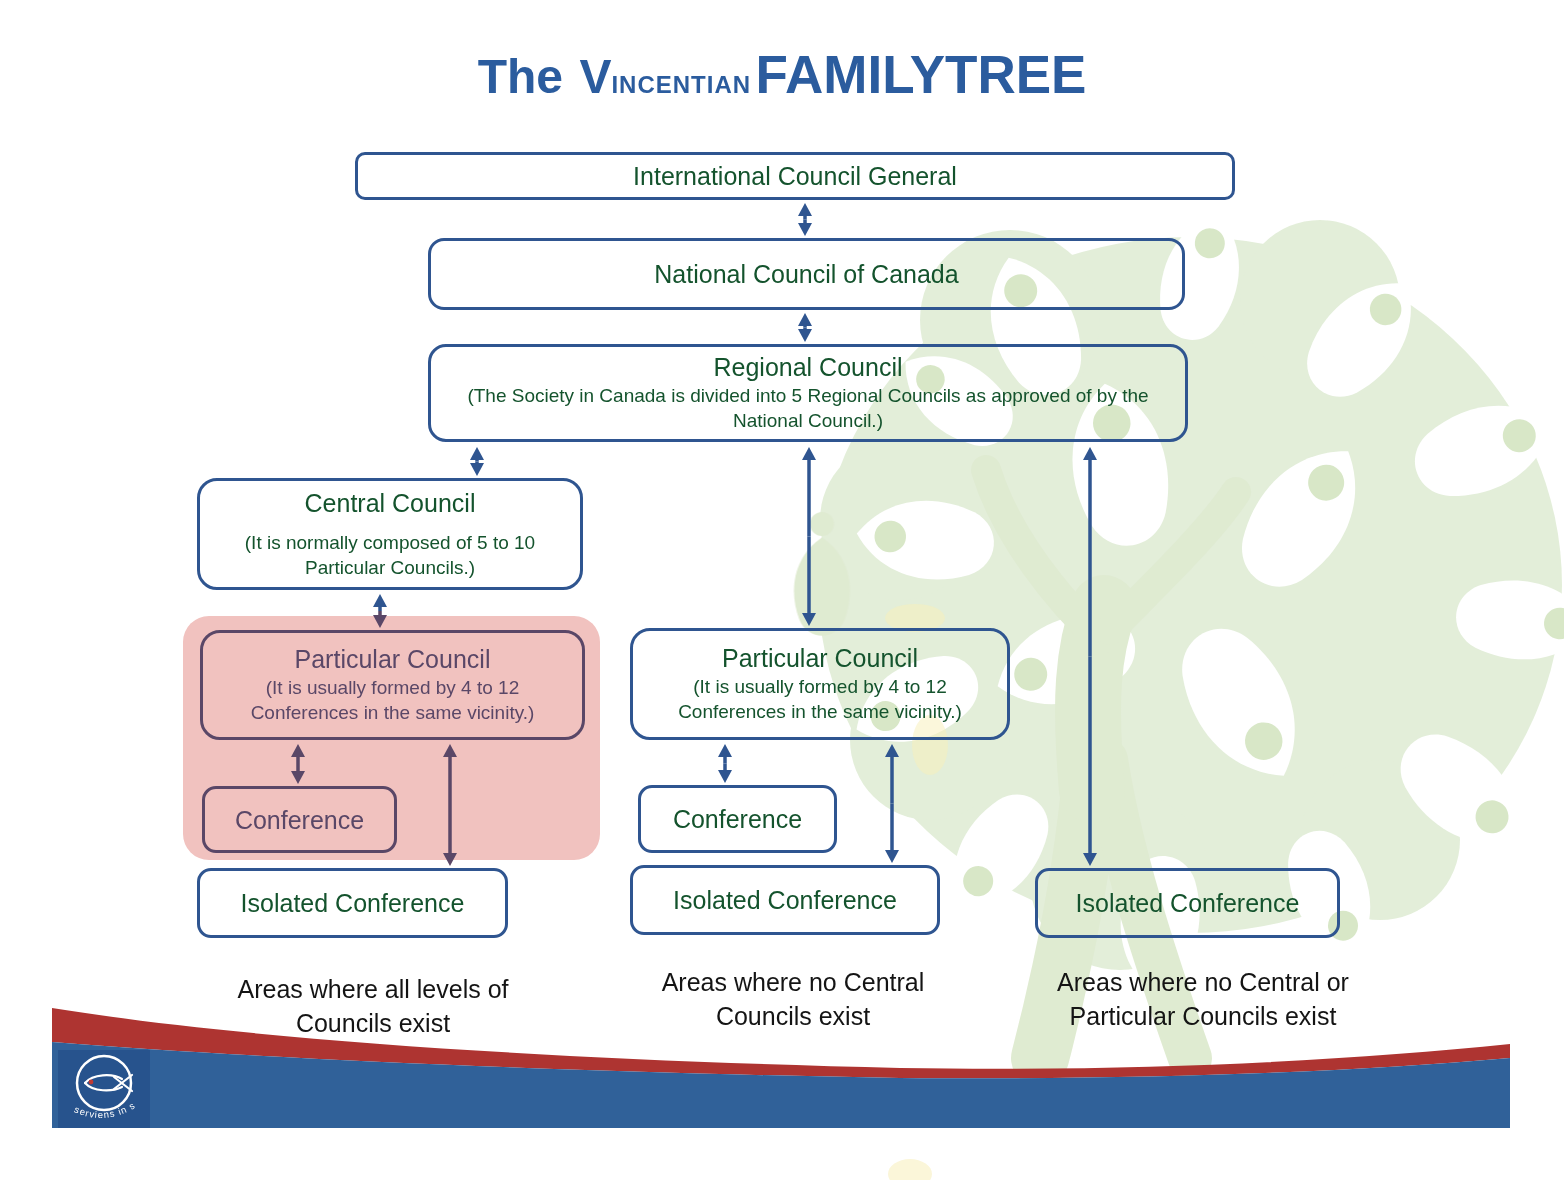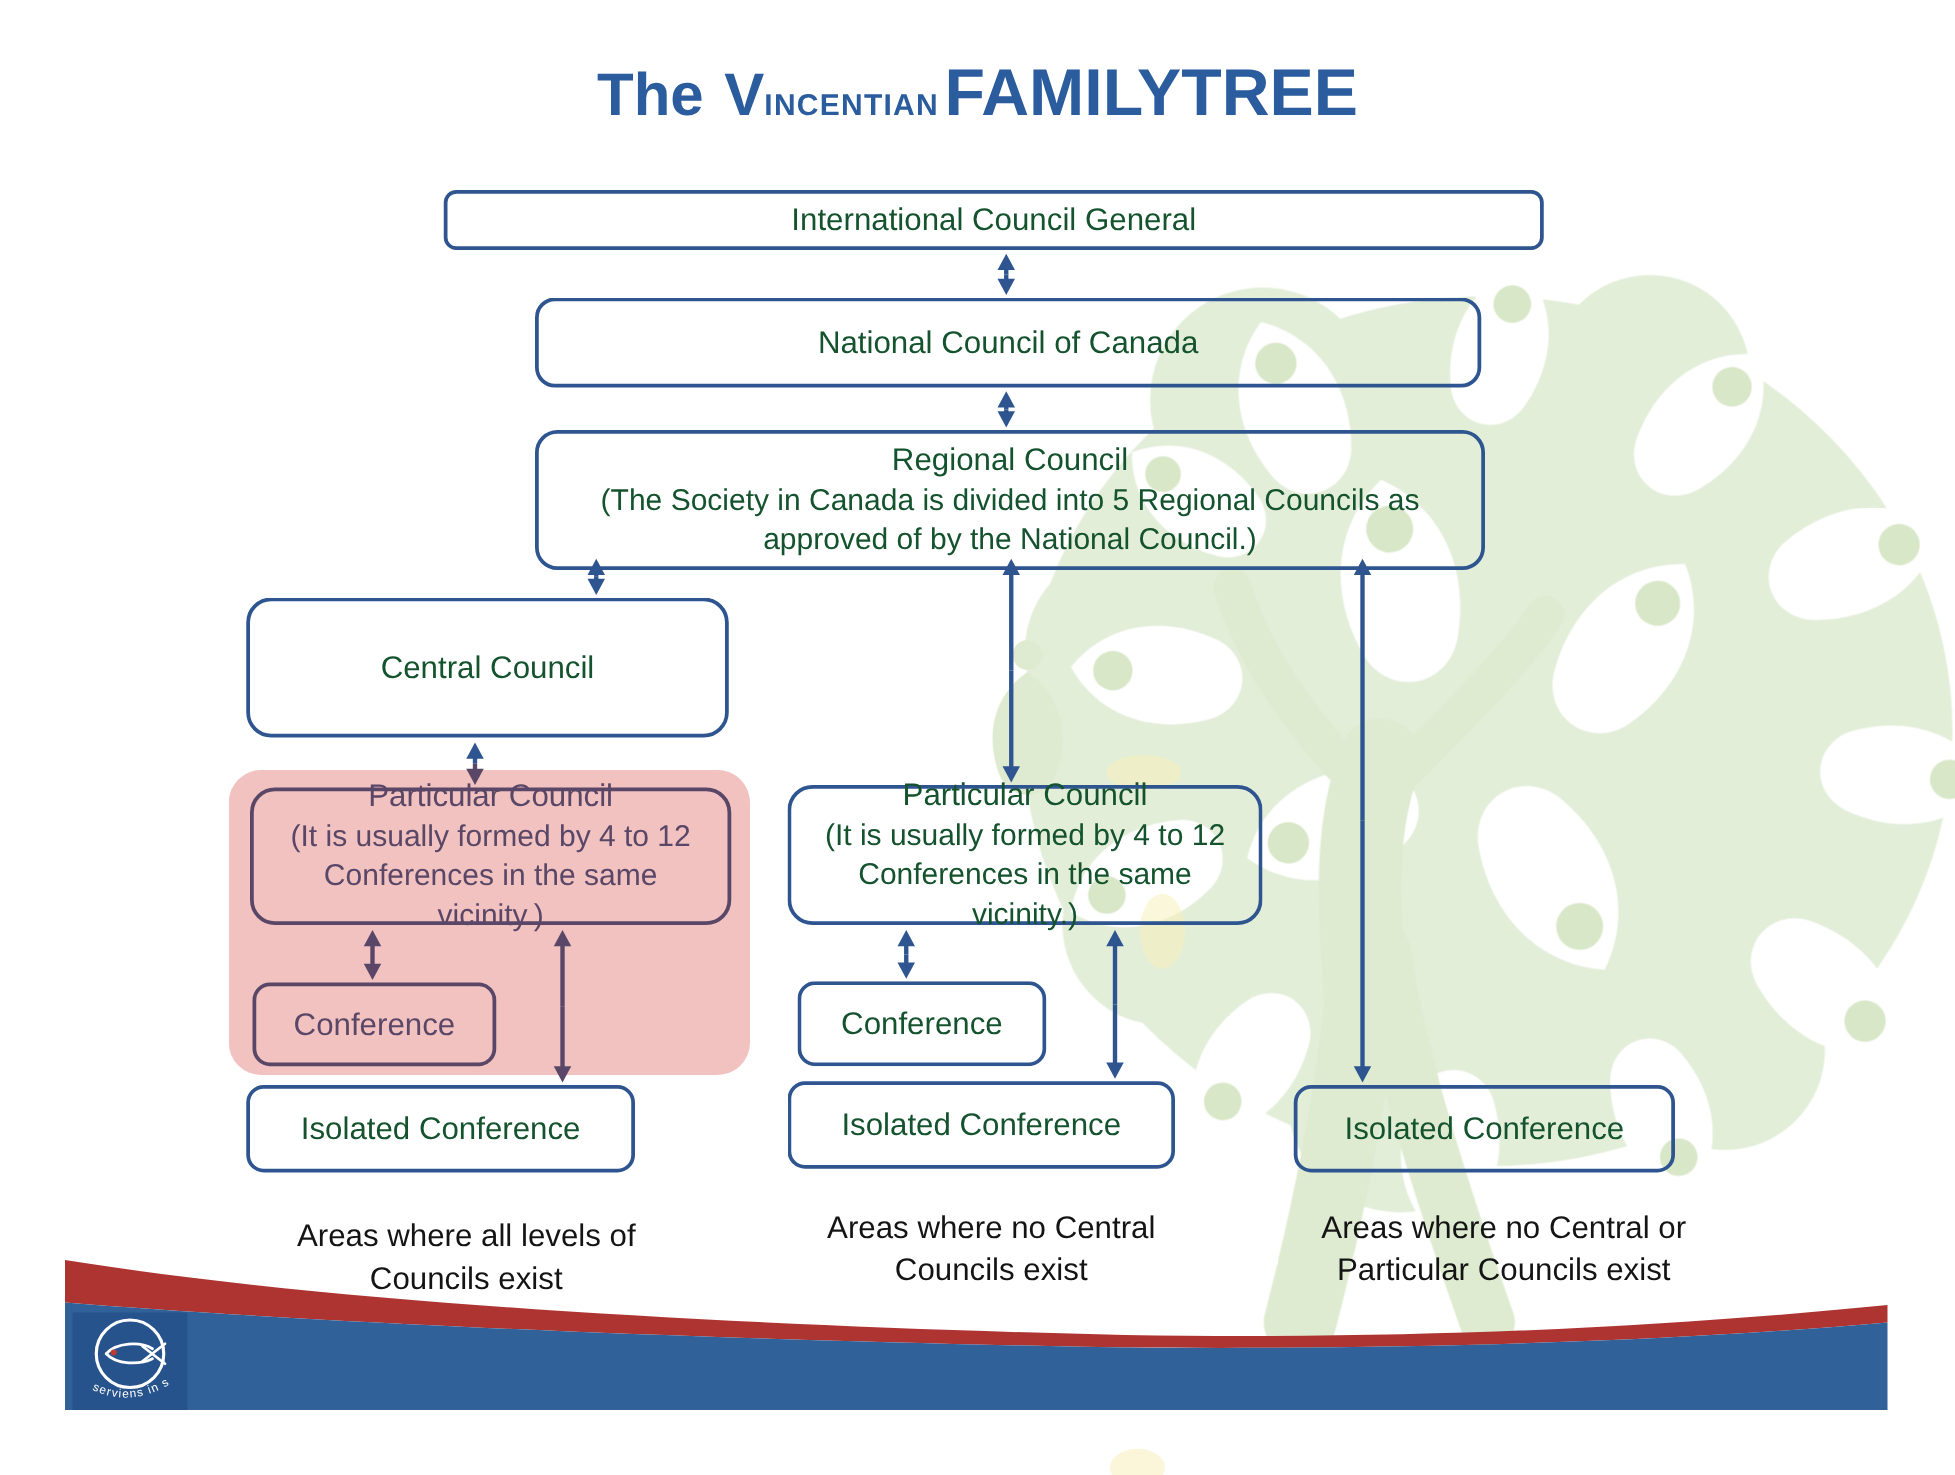--- a/index.html
+++ b/index.html
@@ -17,21 +17,21 @@
   .title .t-vin-rest{font-size:24px;letter-spacing:1px;}
   .title .t-familytree{font-size:53px;letter-spacing:0px;}
   
   .box{
     position:absolute;box-sizing:border-box;border:3px solid #2f5590;
     border-radius:14px;color:#14532d;text-align:center;
     display:flex;flex-direction:column;justify-content:center;align-items:center;
     background:transparent;z-index:3;
   }
   .box .lbl{font-size:25px;line-height:1.2;}
-  .box .note{font-size:24px;line-height:1.3;margin-top:2px;}
+  .box .note{font-size:19px;line-height:1.3;margin-top:2px;}
   .box.purple{border-color:#5a4767;color:#5a4767;}
   .pink-region{
     position:absolute;background:#f1c2bf;border-radius:26px;z-index:2;
   }
   
   .caption{
     position:absolute;color:#141414;font-size:25px;line-height:1.35;
     text-align:center;z-index:3;
   }
   
@@ -112,27 +112,28 @@
   <div class="pink-region" style="left:183px;top:616px;width:417px;height:244px;"></div>
 
   <div class="box" style="left:355px;top:152px;width:880px;height:48px;border-radius:10px;">
     <div class="lbl">International Council General</div>
   </div>
 
   <div class="box" style="left:428px;top:238px;width:757px;height:72px;border-radius:16px;">
     <div class="lbl">National Council of Canada</div>
   </div>
 
-  <div class="box" style="left:428px;top:344px;width:760px;height:112px;border-radius:18px;">
+  <div class="box" style="left:428px;top:344px;width:760px;height:98px;border-radius:18px;">
     <div class="lbl">Regional Council</div>
     <div class="note" style="max-width:722px;">(The Society in Canada is divided into 5 Regional Councils as approved of by the National Council.)</div>
   </div>
 
   <div class="box" style="left:197px;top:478px;width:386px;height:112px;border-radius:20px;gap:11px;">
     <div class="lbl">Central Council</div>
+    <div class="note" style="max-width:300px;">(It is normally composed of 5 to 10 Particular Councils.)</div>
   </div>
 
   <div class="box purple" style="left:200px;top:630px;width:385px;height:110px;border-radius:20px;">
     <div class="lbl">Particular Council</div>
     <div class="note" style="max-width:330px;">(It is usually formed by 4 to 12 Conferences in the same vicinity.)</div>
   </div>
 
   <div class="box purple" style="left:202px;top:786px;width:195px;height:67px;">
     <div class="lbl">Conference</div>
   </div>

